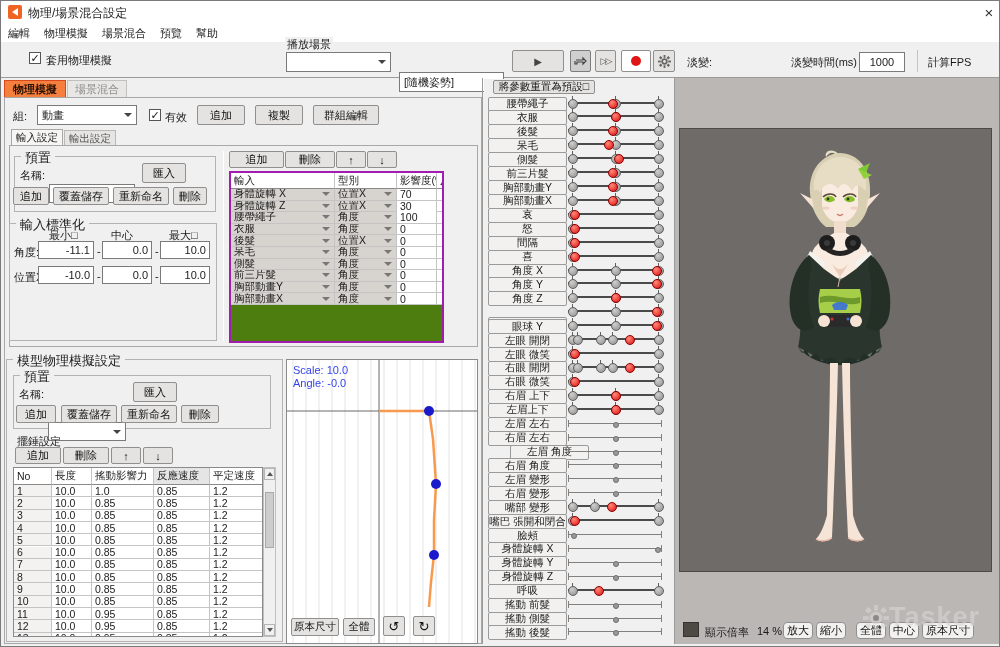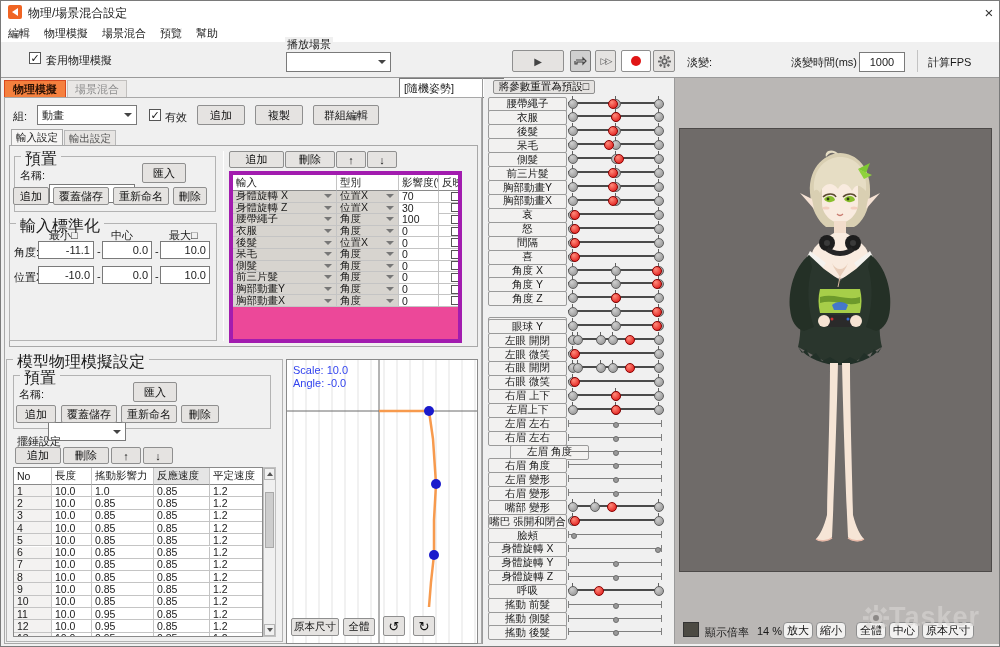--- a/index.html
+++ b/index.html
@@ -10,21 +10,21 @@
   .btn{display:flex;align-items:center;justify-content:center;background:#e5e3e1;
        border:1px solid #8f8f8f;border-radius:2px;font-size:11px;color:#111;cursor:default;
        box-sizing:border-box;white-space:nowrap;}
   .combo{background:#fff;border:1px solid #7a7a7a;display:flex;align-items:center;
        box-sizing:border-box;padding-left:4px;font-size:11px;position:relative;}
   .chev{position:absolute;right:4px;top:50%;margin-top:-2px;width:0;height:0;
        border-left:4px solid transparent;border-right:4px solid transparent;border-top:4px solid #444;}
   .cb{width:12px;height:12px;background:#fff;border:1px solid #555;display:inline-flex;
       align-items:center;justify-content:center;font-size:11px;color:#111;box-sizing:border-box;}
   .gbox{border:1px solid #b3b3b3;position:absolute;box-sizing:border-box;}
-  .glabel{position:absolute;top:-8px;left:6px;background:#f0f0f0;padding:0 4px;font-size:16px;}
+  .glabel{position:absolute;top:-8px;left:6px;background:#f0f0f0;padding:0 4px;font-size:13px;}
   .tab-sel{background:#f5803e;border:1px solid #d9481d;color:#2b1205;font-weight:bold;}
   .tab-un{background:#e9e7e5;border:1px solid #c2c0be;color:#8d8d8d;}
   .tcell{position:absolute;box-sizing:border-box;border-right:1px solid #c4c4c4;border-bottom:1px solid #c4c4c4;
          font-size:10.5px;display:flex;align-items:center;padding:0 3px;overflow:hidden;white-space:nowrap;}
   .dcell{background:#d7d4cf;}
   .ncell{background:#fff;}
   .plabel{position:absolute;height:13px;border:1px solid #9a9a9a;border-radius:2px;background:#f2f1f0;
           font-size:10.5px;display:flex;align-items:center;justify-content:center;white-space:nowrap;overflow:hidden;}
   .ptrack{position:absolute;height:13px;}
   .ptrack .line{position:absolute;left:0;right:0;top:6px;height:2px;background:#4a4a4a;}
@@ -59,21 +59,21 @@
 
   <div class="abs" style="left:0;top:41px;width:998px;height:36px;background:#f0f0f0;border-bottom:1px solid #9a9a9a;">
     <span class="cb abs" style="left:28px;top:10px;">✓</span>
     <div class="abs" style="left:45px;top:11px;">套用物理模擬</div>
 
     <div class="abs" style="left:284px;top:-5px;background:#f0f0f0;padding:0 2px;">播放場景</div>
     <div class="combo abs" style="left:285px;top:10px;width:105px;height:20px;">
       <span></span>
         <span class="chev"></span>
     </div>
-    <div class="combo abs" style="left:398px;top:16px;width:105px;height:20px;">
+    <div class="combo abs" style="left:398px;top:10px;width:105px;height:20px;">
       <span>[隨機姿勢]</span>
         <span class="chev"></span>
     </div>
 
     <div class="btn abs" style="left:511px;top:8px;width:52px;height:22px;font-size:10px;color:#444;">▶</div>
     <div class="btn abs" style="left:569px;top:8px;width:21px;height:22px;background:#cfcfcf;border-color:#7c7c7c;">
       <svg width="13" height="11" viewBox="0 0 13 11">
           <path d="M2 4 h7 v-2 l3 3 -3 3 v-2 H3 v2 H1 V5" fill="none" stroke="#444" stroke-width="1.2"></path>
         </svg>
     </div>
@@ -163,21 +163,21 @@
   <div class="inp abs" style="left:37px;top:265px;width:56px;height:18px;">-10.0</div>
   <div class="abs" style="left:96px;top:269px;">-</div>
   <div class="inp abs" style="left:101px;top:265px;width:50px;height:18px;">0.0</div>
   <div class="abs" style="left:154px;top:269px;">-</div>
   <div class="inp abs" style="left:159px;top:265px;width:50px;height:18px;">10.0</div>
 
   <div class="btn abs" style="left:228px;top:150px;width:55px;height:17px;">追加</div>
   <div class="btn abs" style="left:284px;top:150px;width:50px;height:17px;">刪除</div>
   <div class="btn abs" style="left:335px;top:150px;width:30px;height:17px;">↑</div>
   <div class="btn abs" style="left:366px;top:150px;width:30px;height:17px;">↓</div>
-  <div class="abs" id="input-table" style="left:228px;top:170px;width:233px;height:172px;background:#ec4899;border:4px solid #a21caf;overflow:hidden;">
+  <div class="abs" id="input-table" style="left:228px;top:170px;width:215px;height:172px;background:#4d7c0f;border:2px solid #a21caf;overflow:hidden;">
       <div class="tcell" style="left: 0px; top: 0px; width: 104px; height: 16px; background: rgb(255, 255, 255); border-bottom: 1px solid rgb(138, 138, 138);">輸入</div>
       <div class="tcell" style="left: 104px; top: 0px; width: 62px; height: 16px; background: rgb(255, 255, 255); border-bottom: 1px solid rgb(138, 138, 138);">型別</div>
       <div class="tcell" style="left: 166px; top: 0px; width: 40px; height: 16px; background: rgb(255, 255, 255); border-bottom: 1px solid rgb(138, 138, 138);">影響度(%)</div>
       <div class="tcell" style="left: 206px; top: 0px; width: 33px; height: 16px; background: rgb(255, 255, 255); border-bottom: 1px solid rgb(138, 138, 138);">反映</div>
       <div class="tcell dcell" style="left: 0px; top: 16px; width: 104px; height: 11.6px;">身體旋轉  X<span class="chev" style="border-top-color: rgb(119, 119, 119);"></span></div>
       <div class="tcell dcell" style="left: 104px; top: 16px; width: 62px; height: 11.6px;">位置X<span class="chev" style="border-top-color: rgb(119, 119, 119);"></span></div>
       <div class="tcell ncell" style="left: 166px; top: 16px; width: 40px; height: 11.6px;">70</div>
       <div class="tcell ncell" style="left: 206px; top: 16px; width: 33px; height: 11.6px; justify-content: center;">
         <span class="cb" style="width: 9px; height: 9px;"></span>
       </div>

